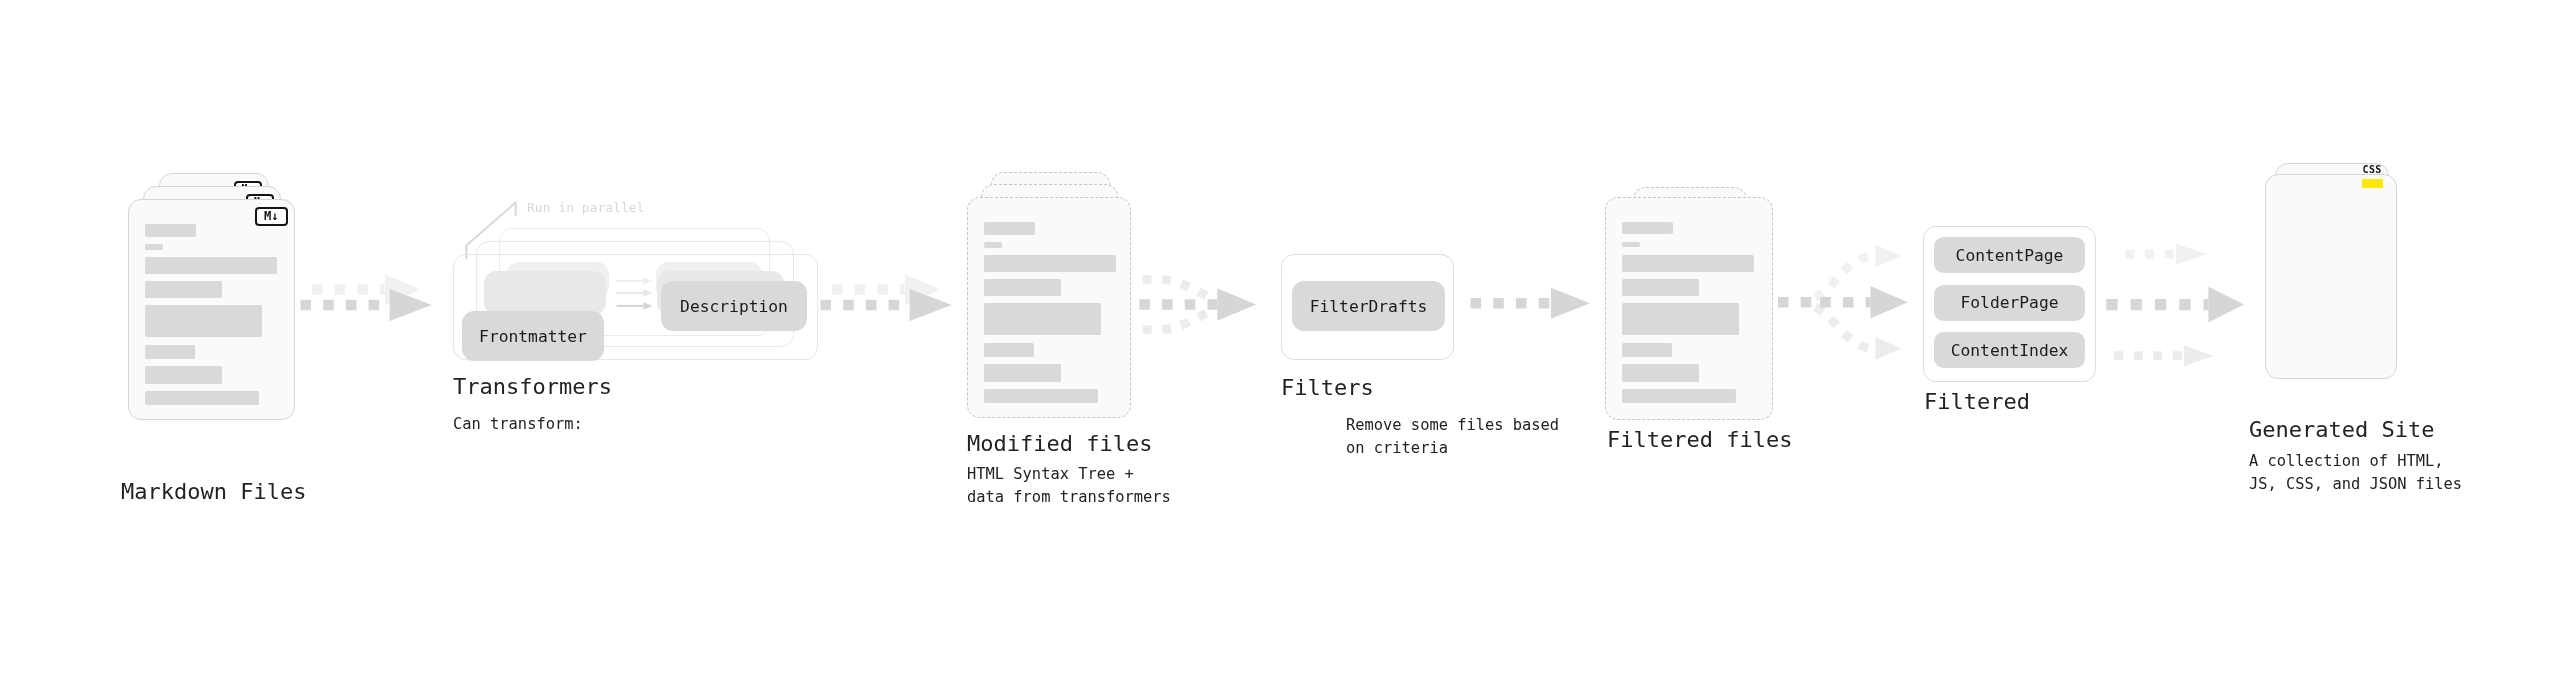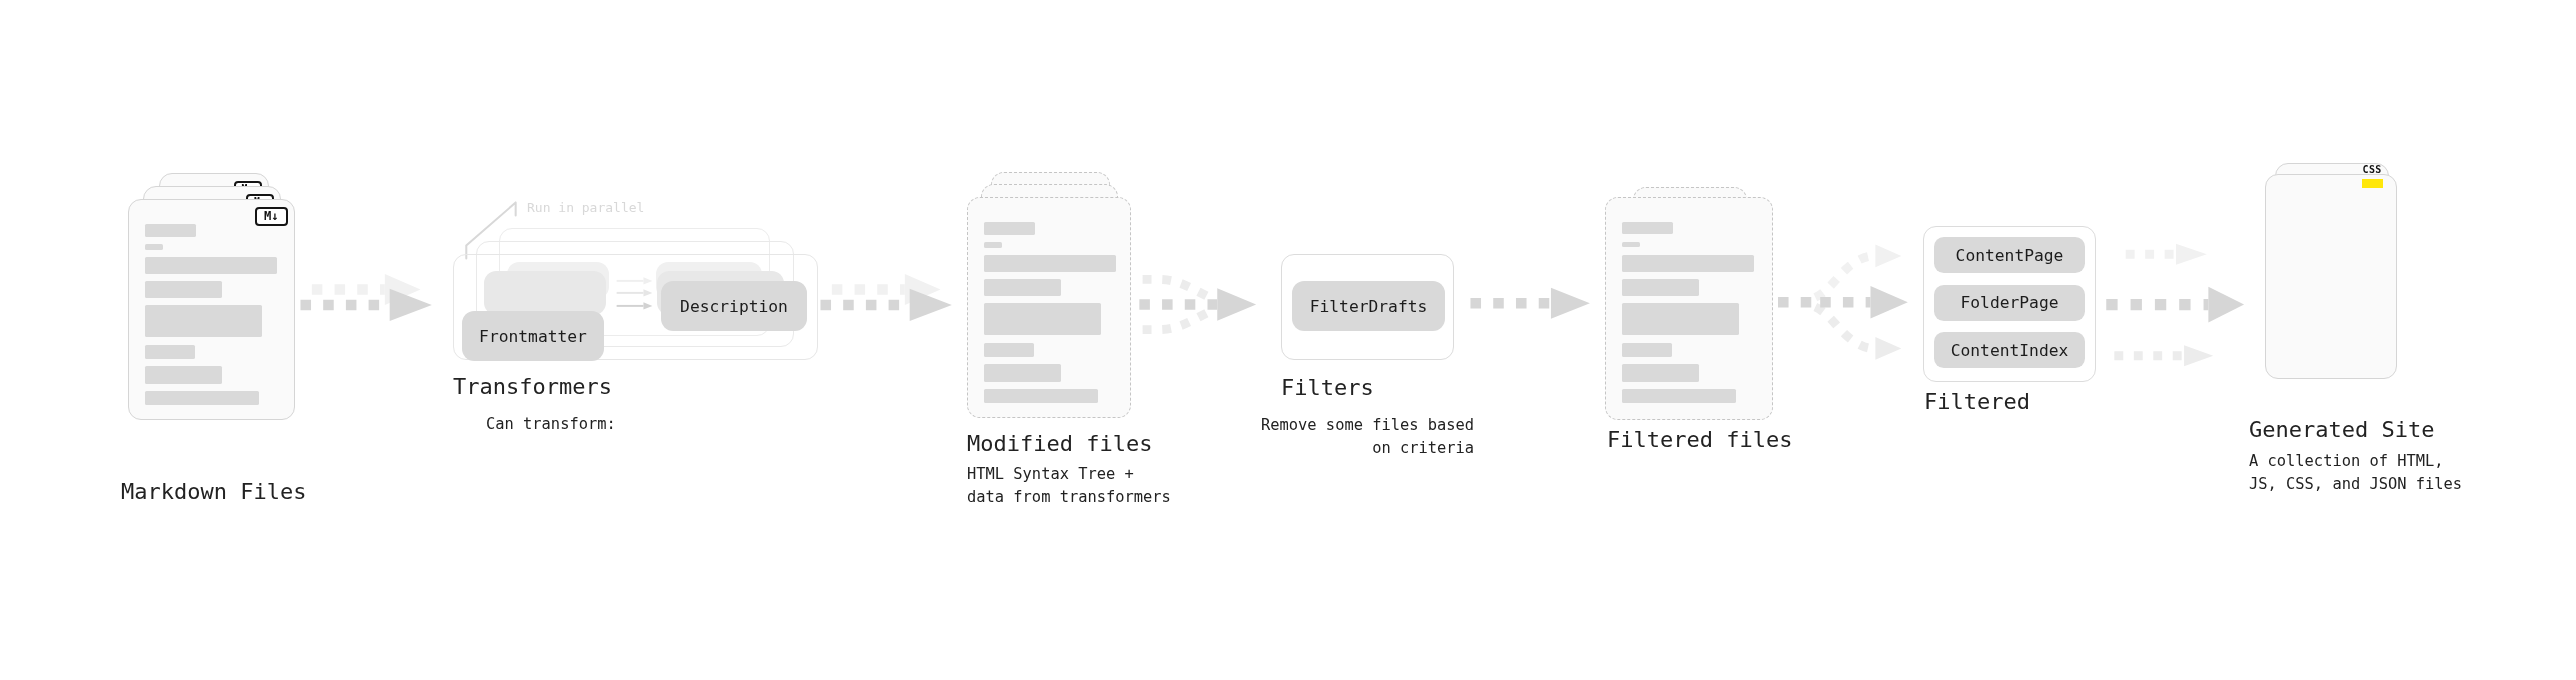--- a/index.html
+++ b/index.html
@@ -124,21 +124,21 @@
 
   <div class="tbox" style="left:453px; top:254px; width:365px; height:106px;"></div>
   <div class="pill" style="left:462px; top:281px; width:142px; height:50px;margin-top:30px;">Frontmatter</div>
   <div class="pill" style="left:661px; top:281px; width:146px; height:50px;">Description</div>
   <svg class="abs" style="left:615px; top:301px;" width="39" height="9.8" viewBox="0 0 48 12">
     <line x1="2" y1="6" x2="35" y2="6" stroke-width="2.4" style="stroke:#d2d2d2"></line>
       <polygon points="35,1.5 35,10.5 46,6" style="fill:#d2d2d2"></polygon>
   </svg>
 
   <div class="stage-title" style="left:453px; top:374px;">Transformers</div>
-  <div class="caption" style="left:453px; top:413px;margin-left:33px;">Can transform:</div>
+  <div class="caption" style="left:453px; top:413px;">Can transform:</div>
 
   <svg class="abs" style="left:814px; top:253px;" width="150" height="73" viewBox="0 0 185 90">
     <line x1="22" y1="45" x2="112" y2="45" stroke-width="13" stroke-dasharray="13 15" style="stroke:var(--arrow-faint)"></line>
     <polygon points="112,26 112,64 156,45" style="fill:var(--arrow-faint)"></polygon>
     <line x1="8" y1="64" x2="118" y2="64" stroke-width="13" stroke-dasharray="13 15" style="stroke:var(--arrow)"></line>
     <polygon points="118,44 118,84 170,64" style="fill:var(--arrow)"></polygon>
   </svg>
 
   <div class="abs" style="left:967px; top:172px; width:199px; height:248px;">
     <div class="doc dashed" style="left:24.4px; top:0; width:119px; height:195px;"></div>
@@ -165,21 +165,21 @@
   <svg class="abs" style="left:1136px; top:268px;" width="130" height="73" viewBox="0 0 160 90">
     <path d="M8,14 H28 C52,14 66,24 90,36 L96,39" fill="none" stroke-width="11" stroke-dasharray="11 13" style="stroke:var(--arrow-light)"></path>
     <path d="M8,76 H28 C52,76 66,66 90,54 L96,51" fill="none" stroke-width="11" stroke-dasharray="11 13" style="stroke:var(--arrow-light)"></path>
     <line x1="4" y1="45" x2="100" y2="45" stroke-width="13" stroke-dasharray="13 15" style="stroke:var(--arrow)"></line>
     <polygon points="100,25 100,65 148,45" style="fill:var(--arrow)"></polygon>
   </svg>
 
   <div class="wbox" style="left:1281px; top:254px; width:173px; height:106px;"></div>
   <div class="pill" style="left:1292px; top:281px; width:153px; height:50px;">FilterDrafts</div>
   <div class="stage-title" style="left:1281px; top:375px;">Filters</div>
-  <div class="caption" style="left:1261px; top:414px;text-align:right;">
+  <div class="caption" style="left:1346px; top:414px;">
     <div>Remove some files based</div>
     <div>on criteria</div>
   </div>
 
   <svg class="abs" style="left:1468px; top:287px;" width="126" height="32.5" viewBox="0 0 155 40">
     <line x1="3" y1="20" x2="102" y2="20" stroke-width="13" stroke-dasharray="13 15" style="stroke:var(--arrow)"></line>
     <polygon points="102,1 102,39 150,20" style="fill:var(--arrow)"></polygon>
   </svg>
 
   <div class="abs" style="left:1605px; top:187px; width:199px; height:236px;">

